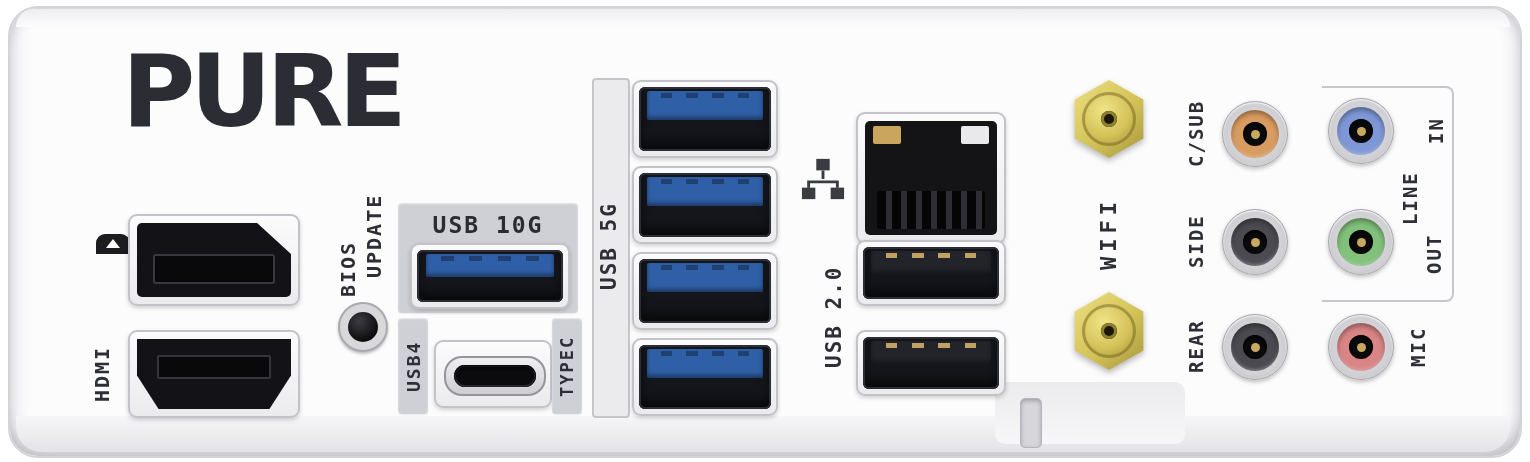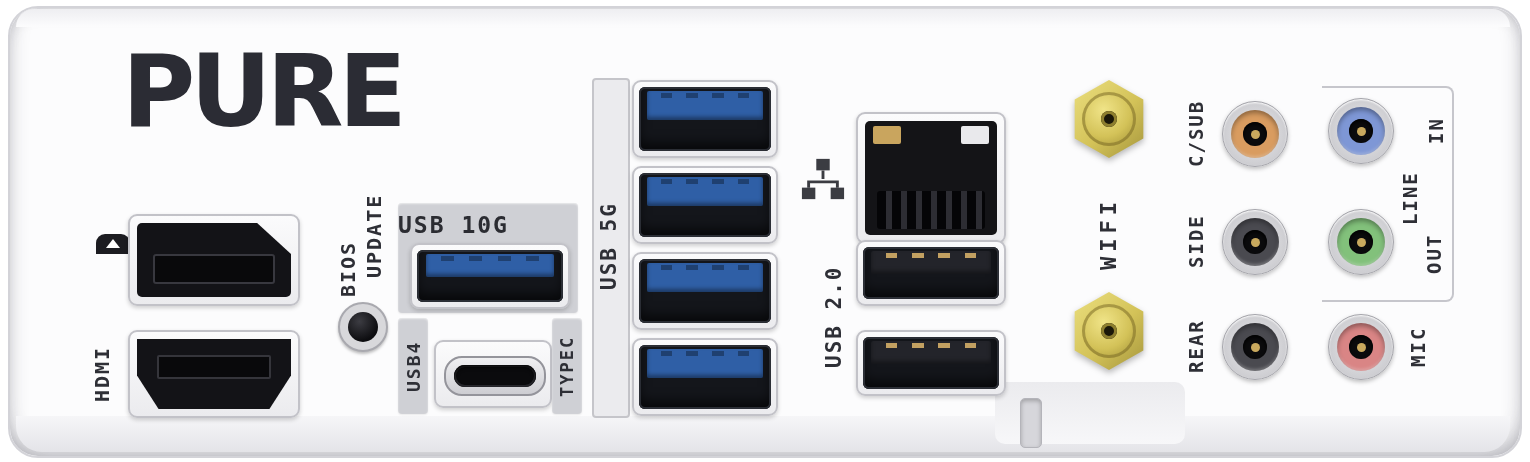--- a/index.html
+++ b/index.html
@@ -66,21 +66,21 @@
   .dp-slot { position:absolute; left:16px; right:16px; bottom:13px; height:26px;
           background:#09090b; border:2px solid #38383f; border-radius:3px; }
   .hdmi-conn { position:absolute; left:7px; top:7px; right:7px; bottom:7px; background:#131317;
           clip-path: polygon(0 0, 100% 0, 100% 52%, 86% 100%, 14% 100%, 0 52%); }
   .hdmi-slot { position:absolute; left:20px; right:20px; top:16px; height:20px;
           background:#09090b; border:2px solid #35353b; border-radius:2px; }
 
   
   .graybox { position:absolute; background:#cfd0d5; border-radius:4px;
           box-shadow: inset 0 1px 2px rgba(255,255,255,.6), 0 1px 2px rgba(0,0,0,.08); }
-  .usb10g-label { position:absolute; left:398px; top:212px; width:180px; text-align:left;
+  .usb10g-label { position:absolute; left:398px; top:212px; width:180px; text-align:center;
           font-family:"DejaVu Sans Mono","Liberation Mono",monospace; font-weight:700;
           font-size:23px; letter-spacing:2px; color:#2b2c32; }
   .usb5g-frame { position:absolute; left:592px; top:78px; width:34px; height:336px;
           background:#ebebee; border:2px solid #c5c5ca; border-radius:4px; }
 
   
   .bios-btn { position:absolute; left:338px; top:302px; width:46px; height:46px;
           border-radius:50%; background:#d8d8db; border:2px solid #a9a9af;
           display:flex; align-items:center; justify-content:center;
           box-shadow: 0 2px 3px rgba(0,0,0,.25); }

